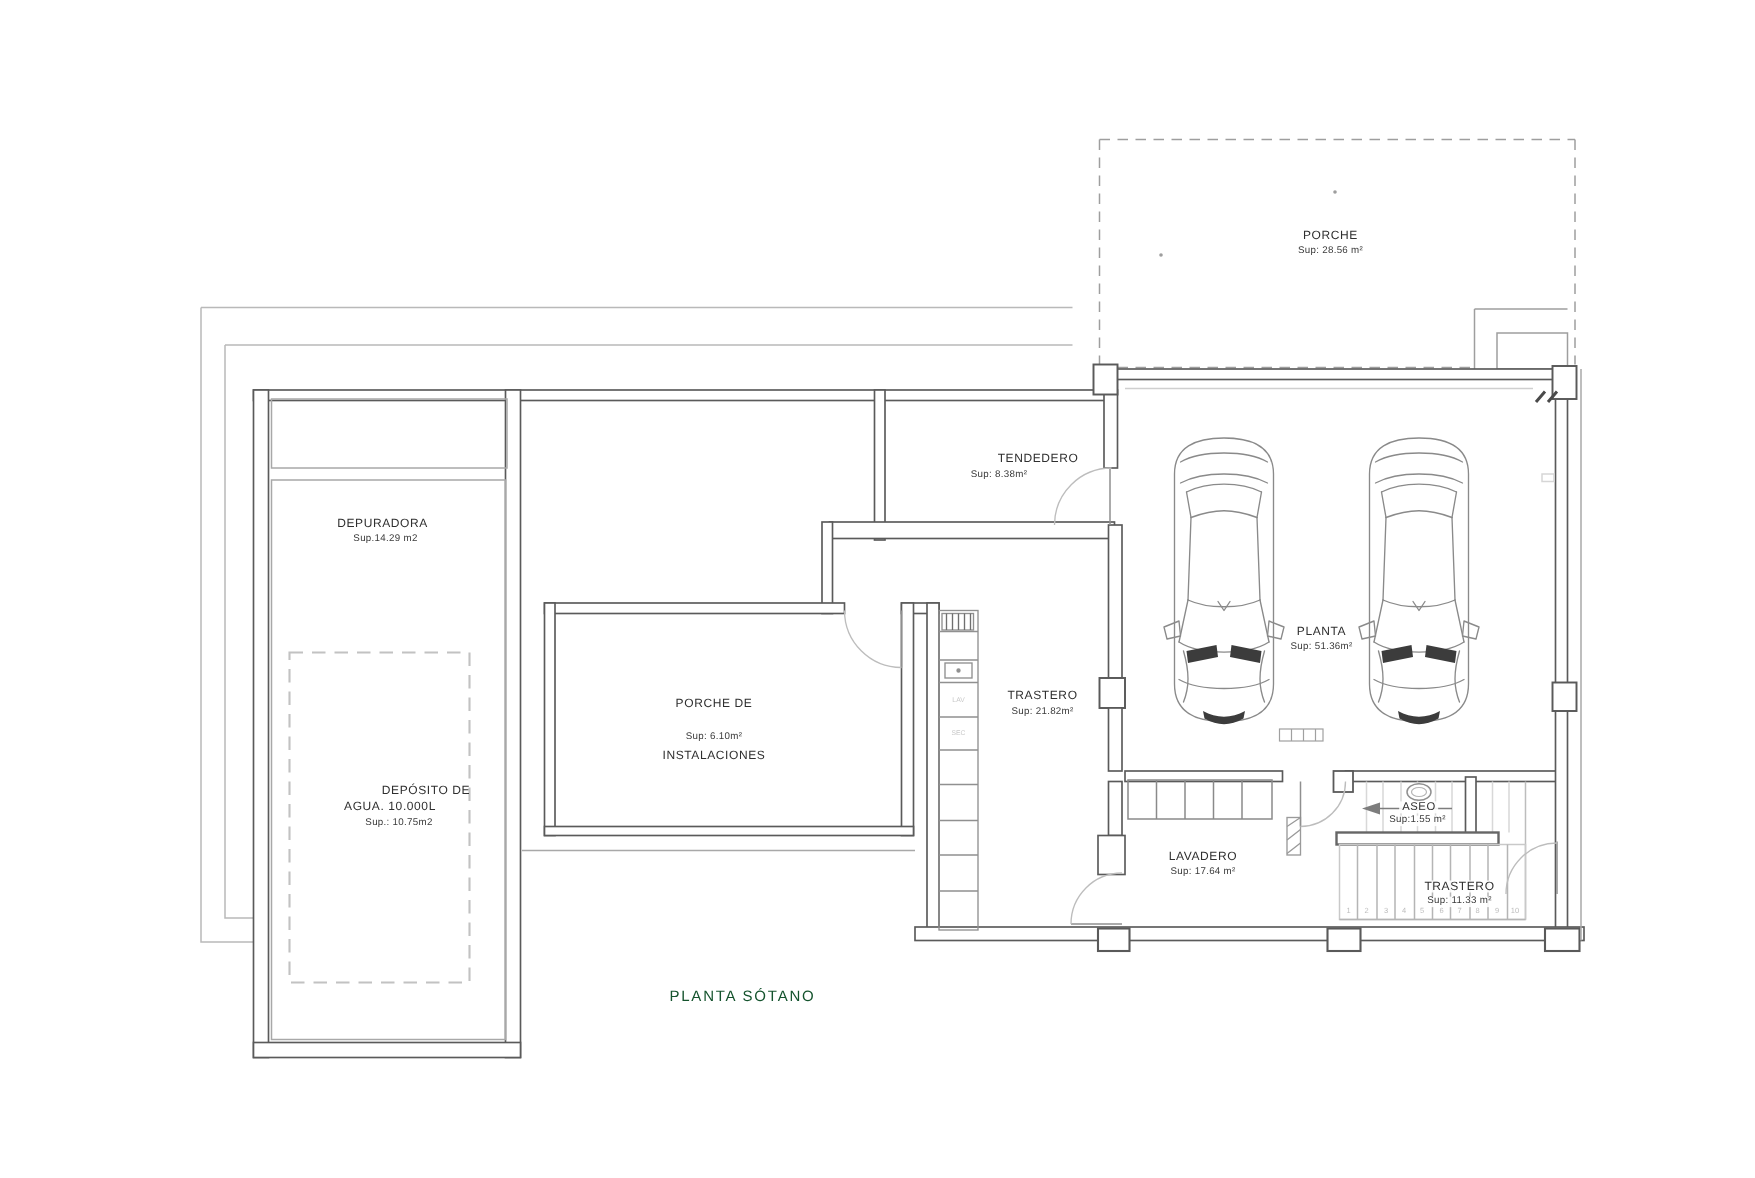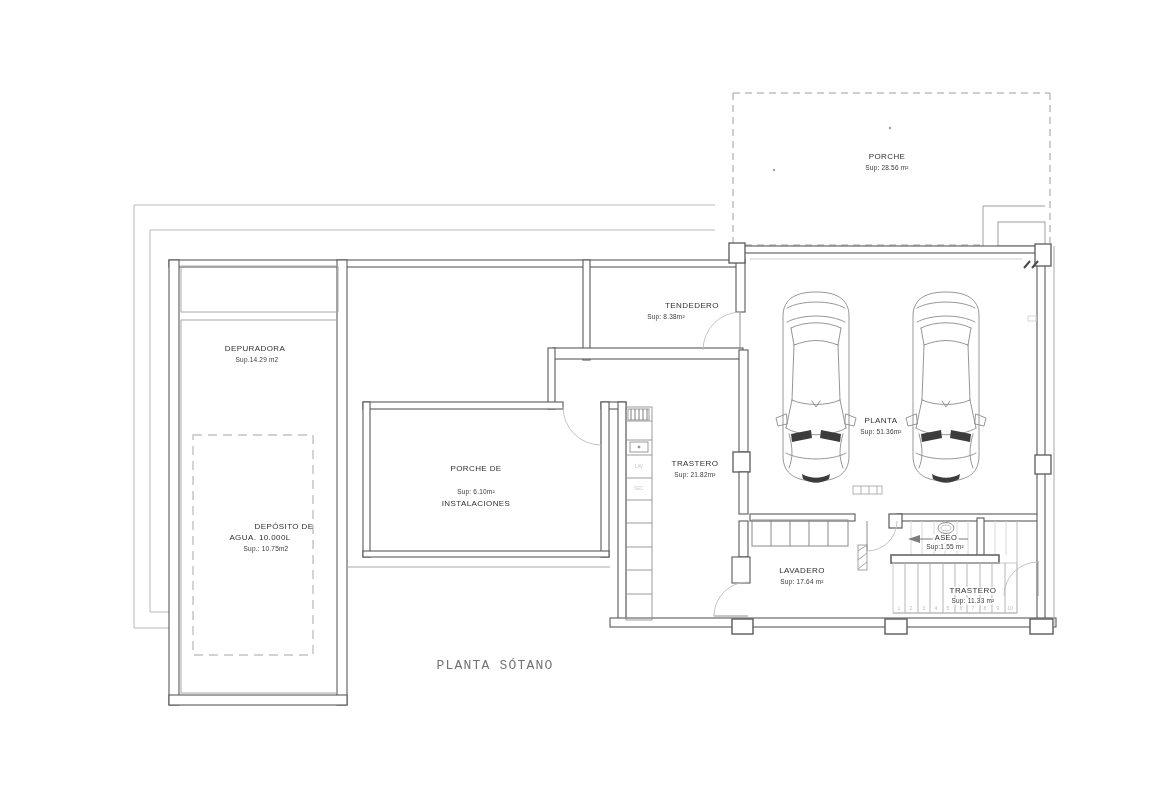--- a/index.html
+++ b/index.html
@@ -4,21 +4,21 @@
 <style>
   html,body{margin:0;padding:0;background:#ffffff;}
   #plan{position:relative;width:1170px;height:785px;background:#ffffff;overflow:hidden;
         font-family:"Liberation Sans","DejaVu Sans",sans-serif;color:#2f2f2f;}
   #plan svg{position:absolute;left:0;top:0;}
   .lbl{position:absolute;transform:translate(-50%,-50%);white-space:nowrap;text-align:center;
        color:#2f2f2f;letter-spacing:.4px;line-height:1;}
   .room-name{font-size:8px;}
   .room-sup{font-size:6.5px;letter-spacing:.2px;color:#3a3a3a;}
   .on-white{background:rgba(255,255,255,.88);padding:0 2px;}
-  .plan-title{font-size:13px;letter-spacing:1.2px;color:#737373;font-family:Liberation Mono, monospace;}
+  .plan-title{font-size:10px;letter-spacing:1.2px;color:#14532d;}
   .cab-lbl{font-size:4.5px;color:#c9c9c9;letter-spacing:0;}
   .tread-num{font-size:5px;color:#bdbdbd;letter-spacing:0;}
 </style>
 </head>
 <body>
 
 <div id="plan">
 
   <svg width="1170" height="785" viewBox="0 0 1170 785">
     <defs>

